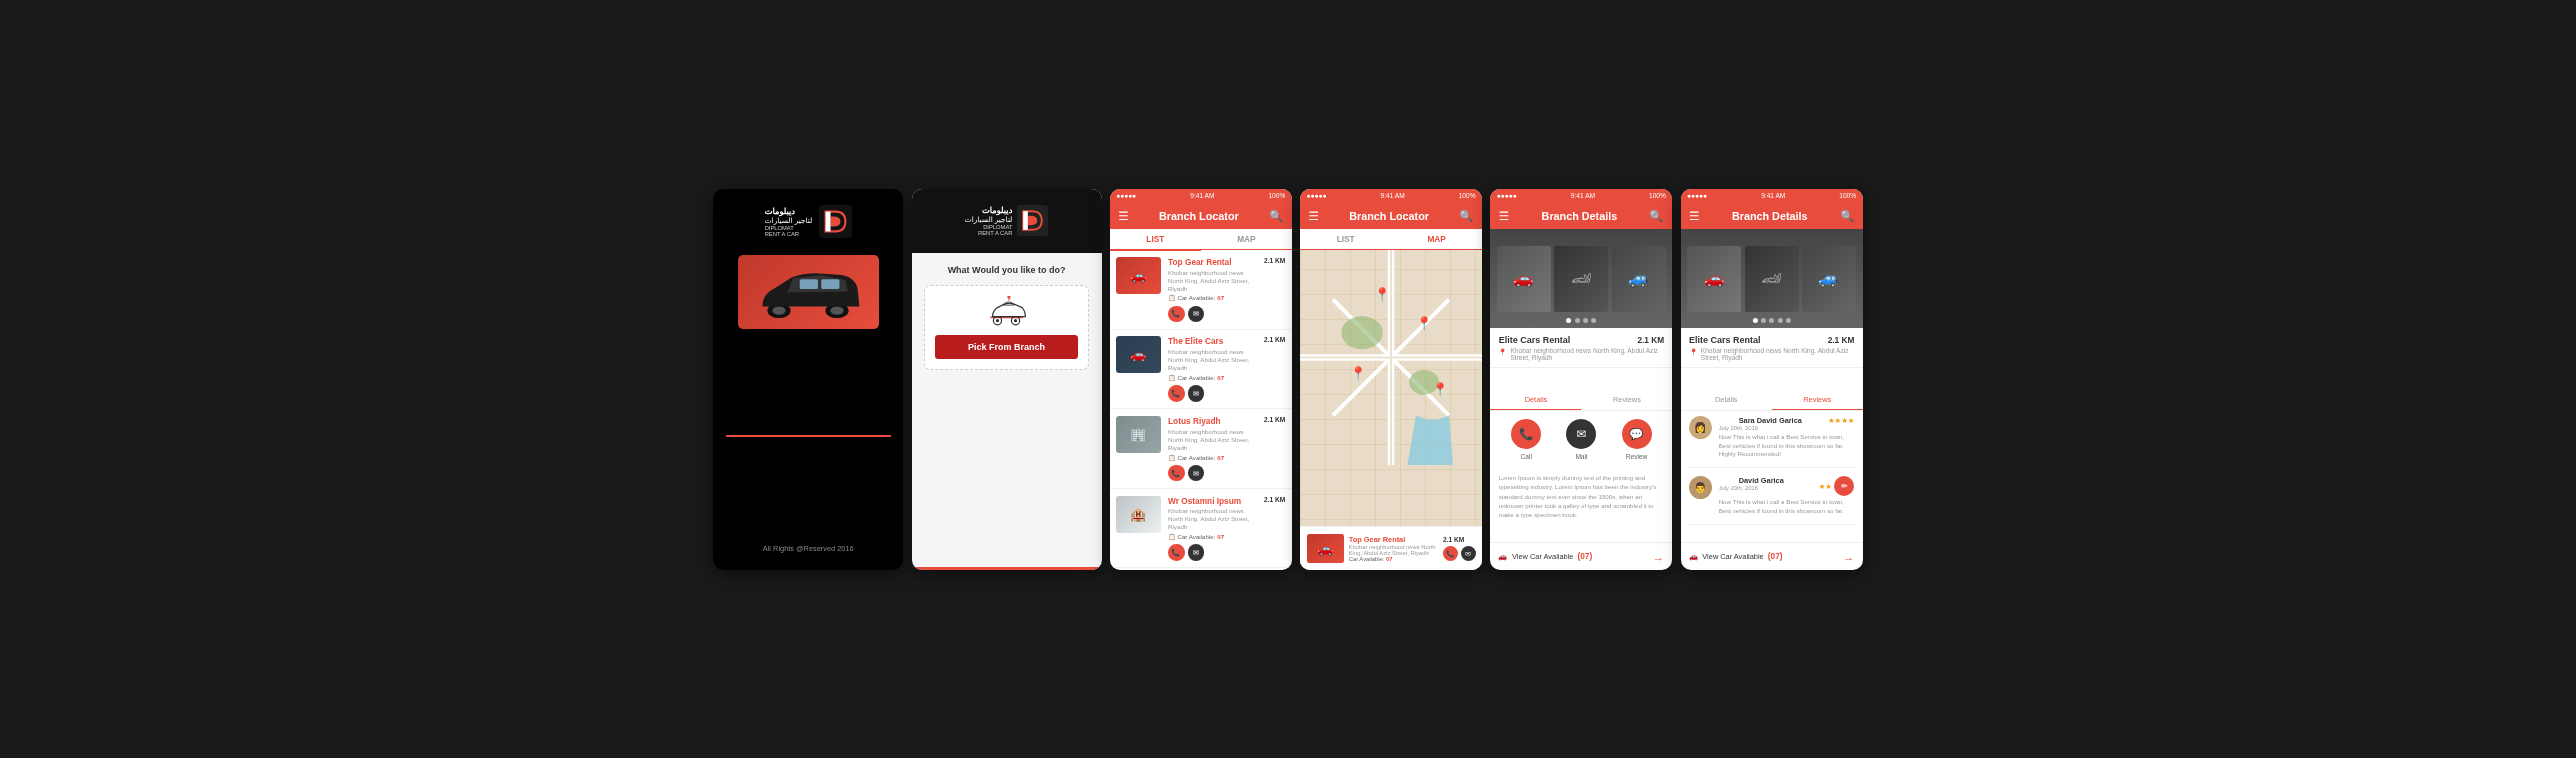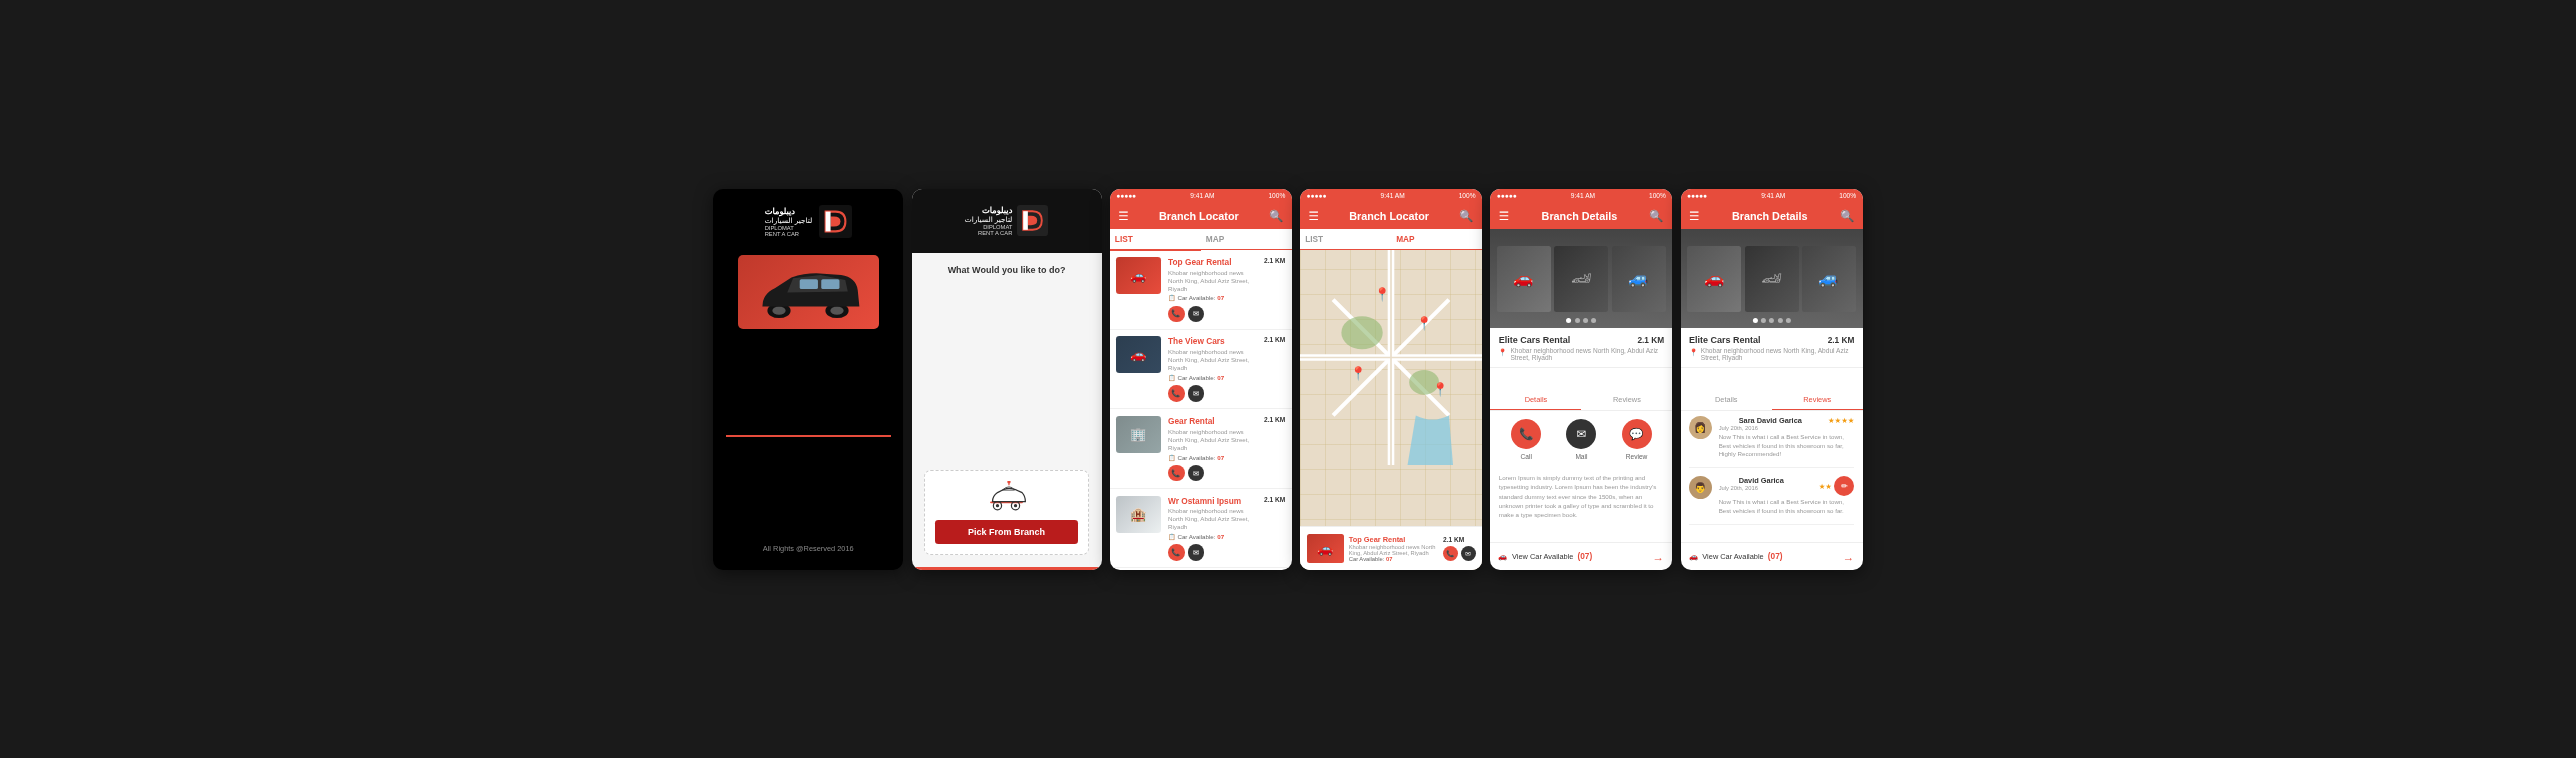--- a/index.html
+++ b/index.html
@@ -113,20 +113,21 @@
       color: #fff;
       font-size: 11.6px;
       cursor: pointer;
     }
     .tab-bar {
       display: flex;
       border-bottom: 1.7px solid #e74c3c;
     }
     .tab {
       flex: 1;
+      text-align: center;
       padding: 5px;
       font-size: 8.3px;
       font-weight: bold;
       color: #999;
       cursor: pointer;
     }
     .tab.active {
       color: #e74c3c;
       border-bottom: 1.7px solid #e74c3c;
       margin-bottom: -1.7px;
@@ -505,21 +506,21 @@
           <div style="color:#ccc;font-size:5.8px;">RENT A CAR</div>
         </div>
         <svg width="31" height="31" viewBox="0 0 40 40">
           <rect width="40" height="40" rx="4" fill="#222"></rect>
           <path d="M8 8 L20 8 Q32 8 32 20 Q32 32 20 32 L8 32 Z" fill="none" stroke="#e74c3c" stroke-width="2.5"></path>
           <path d="M14 14 L18 14 Q26 14 26 20 Q26 26 18 26 L14 26 Z" fill="#e74c3c"></path>
           <rect x="8" y="8" width="6" height="24" fill="#fff"></rect>
         </svg>
       </div>
     </div>
-    <div style="flex:1;width:100%;padding:12.4px;display:flex;flex-direction:column;align-items:center;gap:10px;justify-content:space-between;">
+    <div style="flex:1;width:100%;padding:12.4px;display:flex;flex-direction:column;align-items:center;gap:10px;">
       <div style="font-size:9px;color:#333;font-weight:bold;text-align:center;">What Would you like to do?</div>
 
       <div style="width:100%;border:1.2px dashed #ccc;border-radius:6.6px;padding:10px;display:flex;flex-direction:column;align-items:center;gap:6.6px;background:#fff;">
         <svg width="41" height="33" viewBox="0 0 50 40">
           <rect x="5" y="25" width="40" height="2" fill="#e74c3c" rx="1"></rect>
           <ellipse cx="14" cy="30" rx="5" ry="5" fill="none" stroke="#333" stroke-width="1.5"></ellipse>
           <ellipse cx="14" cy="30" rx="2" ry="2" fill="#333"></ellipse>
           <ellipse cx="36" cy="30" rx="5" ry="5" fill="none" stroke="#333" stroke-width="1.5"></ellipse>
           <ellipse cx="36" cy="30" rx="2" ry="2" fill="#333"></ellipse>
           <path d="M8 25 Q8 18 14 14 L22 10 Q28 8 35 10 L44 14 Q48 18 48 25 Z" fill="none" stroke="#333" stroke-width="1.5"></path>
@@ -567,37 +568,37 @@
           </div>
         </div>
         <div class="branch-dist">2.1 KM</div>
       </div>
 
       <div class="branch-item">
         <div class="branch-thumb thumb-blue">
             <div class="thumb-inner">🚗</div>
           </div>
         <div class="branch-info">
-          <div class="branch-name">The View Cars</div>
+          <div class="branch-name">The Elite Cars</div>
           <div class="branch-addr">Khobar neighborhood news North King, Abdul Aziz Street, Riyadh</div>
           <div class="branch-cars">📋 Car Available: <span>07</span></div>
           <div class="branch-actions">
             <button class="action-btn-circle action-btn-red">📞</button>
             <button class="action-btn-circle action-btn-dark">✉</button>
           </div>
         </div>
         <div class="branch-dist">2.1 KM</div>
       </div>
 
       <div class="branch-item">
         <div class="branch-thumb thumb-grey">
             <div class="thumb-inner">🏢</div>
           </div>
         <div class="branch-info">
-          <div class="branch-name">Gear Rental</div>
+          <div class="branch-name">Lotus Riyadh</div>
           <div class="branch-addr">Khobar neighborhood news North King, Abdul Aziz Street, Riyadh</div>
           <div class="branch-cars">📋 Car Available: <span>07</span></div>
           <div class="branch-actions">
             <button class="action-btn-circle action-btn-red">📞</button>
             <button class="action-btn-circle action-btn-dark">✉</button>
           </div>
         </div>
         <div class="branch-dist">2.1 KM</div>
       </div>
 

